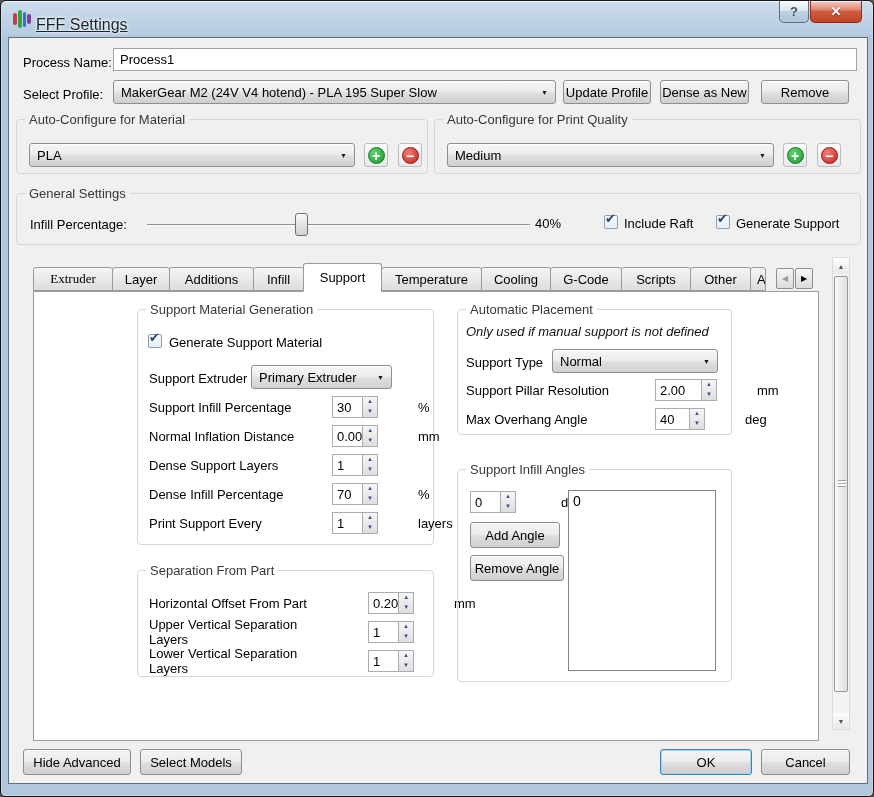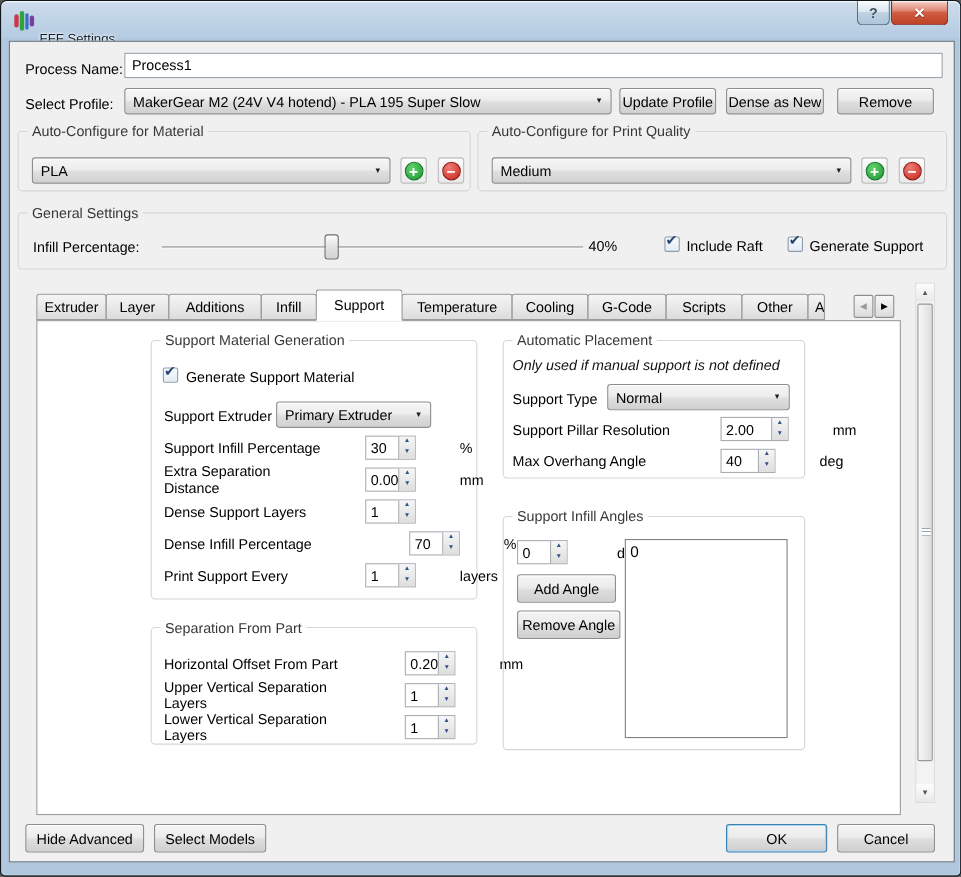--- a/index.html
+++ b/index.html
@@ -12,21 +12,21 @@
     overflow:hidden;
   }
   
   .titlebar { position:absolute; left:0; top:0; width:100%; height:36px; }
   .app-icon { position:absolute; left:12px; top:9px; width:18px; height:18px; display:flex; align-items:center; gap:1px; }
   .app-icon i { display:block; border-radius:2px; }
   .bar1 { width:4px; height:12px; background:#c9394a; }
   .bar2 { width:4px; height:18px; background:#2fa344; }
   .bar3 { width:4px; height:15px; background:#3a6fc9; }
   .bar4 { width:4px; height:10px; background:#7a3f9d; }
-  .title-text { position:absolute; left:35px; top:27px; font-size:12px; color:#17222c; text-shadow:0 0 4px #fff, 0 0 2px #fff; }
+  .title-text { position:absolute; left:35px; top:15px; font-size:16px; color:#17222c; text-shadow:0 0 4px #fff, 0 0 2px #fff;text-decoration:underline; }
   .capbtn { position:absolute; top:0; height:22px; border:1px solid #5c6f81; border-top:none;
             border-radius:0 0 5px 5px; display:flex; align-items:center; justify-content:center;
             font-size:13px; font-weight:bold; cursor:default;
             box-shadow: inset 0 1px 0 rgba(255,255,255,.7); }
   .helpbtn { left:778px; width:30px; background:linear-gradient(#f7fafc,#dce7f0 45%,#bfd2e2 50%,#aec5d9); color:#3d5366; }
   .closebtn { left:809px; width:52px; background:linear-gradient(#f2c6bd,#e28p73 0) ; background:linear-gradient(#f4cdc4,#e08a77 40%,#d05c42 50%,#c04326); color:#fff; border-color:#8c2d1c; text-shadow:0 1px 1px #7e2716; }
   
   .client { position:absolute; left:7px; top:36px; width:860px; height:747px; background:#f0f0f0; border:1px solid #62707e; }
   .lbl { position:absolute; font-size:13px; color:#000; white-space:nowrap; }
   input.text { position:absolute; height:23px; border:1px solid #9aa4ad; background:#fff; font-family:"Liberation Sans",sans-serif; font-size:13px; padding:0 6px; }
@@ -163,21 +163,21 @@
         <span class="check">✔</span>
       </span>
     <span class="lbl" style="left:607px; top:22px;">Include Raft</span>
     <span class="cb" style="left:699px; top:21px;">
         <span class="check">✔</span>
       </span>
     <span class="lbl" style="left:719px; top:22px;">Generate Support</span>
   </div>
 
   <div class="tabbar">
-    <div class="tab" style="width:64px;">Extruder</div>
+    <div class="tab" style="width:80px;font-family:Liberation Serif, serif;">Extruder</div>
     <div class="tab" style="width:58px;">Layer</div>
     <div class="tab" style="width:85px;">Additions</div>
     <div class="tab" style="width:51px;">Infill</div>
     <div class="tab active" style="width:79px;">Support</div>
     <div class="tab" style="width:101px;">Temperature</div>
     <div class="tab" style="width:70px;">Cooling</div>
     <div class="tab" style="width:72px;">G-Code</div>
     <div class="tab" style="width:70px;">Scripts</div>
     <div class="tab" style="width:61px;">Other</div>
     <div class="tab" style="width:16px; justify-content:flex-start; padding-left:6px;">Ad</div>
@@ -208,21 +208,21 @@
         <span class="spin" style="position:relative; width:46px;">
           <span class="val">30</span>
           <span class="sbtns">
               <span class="sa">▲</span>
               <span class="sa">▼</span>
             </span>
         </span>
         <span class="unit">%</span>
       </div>
       <div class="row" style="left:11px; top:115px;">
-        <span class="rl" style="width:151px;">Extra Separation Distance</span>
+        <span class="rl" style="width:151px;">Normal Inflation Distance</span>
         <span class="spin" style="position:relative; width:46px;">
           <span class="val">0.00</span>
           <span class="sbtns">
               <span class="sa">▲</span>
               <span class="sa">▼</span>
             </span>
         </span>
         <span class="unit">mm</span>
       </div>
       <div class="row" style="left:11px; top:144px;">
@@ -231,21 +231,21 @@
           <span class="val">1</span>
           <span class="sbtns">
               <span class="sa">▲</span>
               <span class="sa">▼</span>
             </span>
         </span>
         <span class="unit"></span>
       </div>
       <div class="row" style="left:11px; top:173px;">
         <span class="rl" style="width:151px;">Dense Infill Percentage</span>
-        <span class="spin" style="position:relative; width:46px;margin-left:40px;">
+        <span class="spin" style="position:relative; width:46px;">
           <span class="val">70</span>
           <span class="sbtns">
               <span class="sa">▲</span>
               <span class="sa">▼</span>
             </span>
         </span>
         <span class="unit">%</span>
       </div>
       <div class="row" style="left:11px; top:202px;">
         <span class="rl" style="width:151px;">Print Support Every</span>

